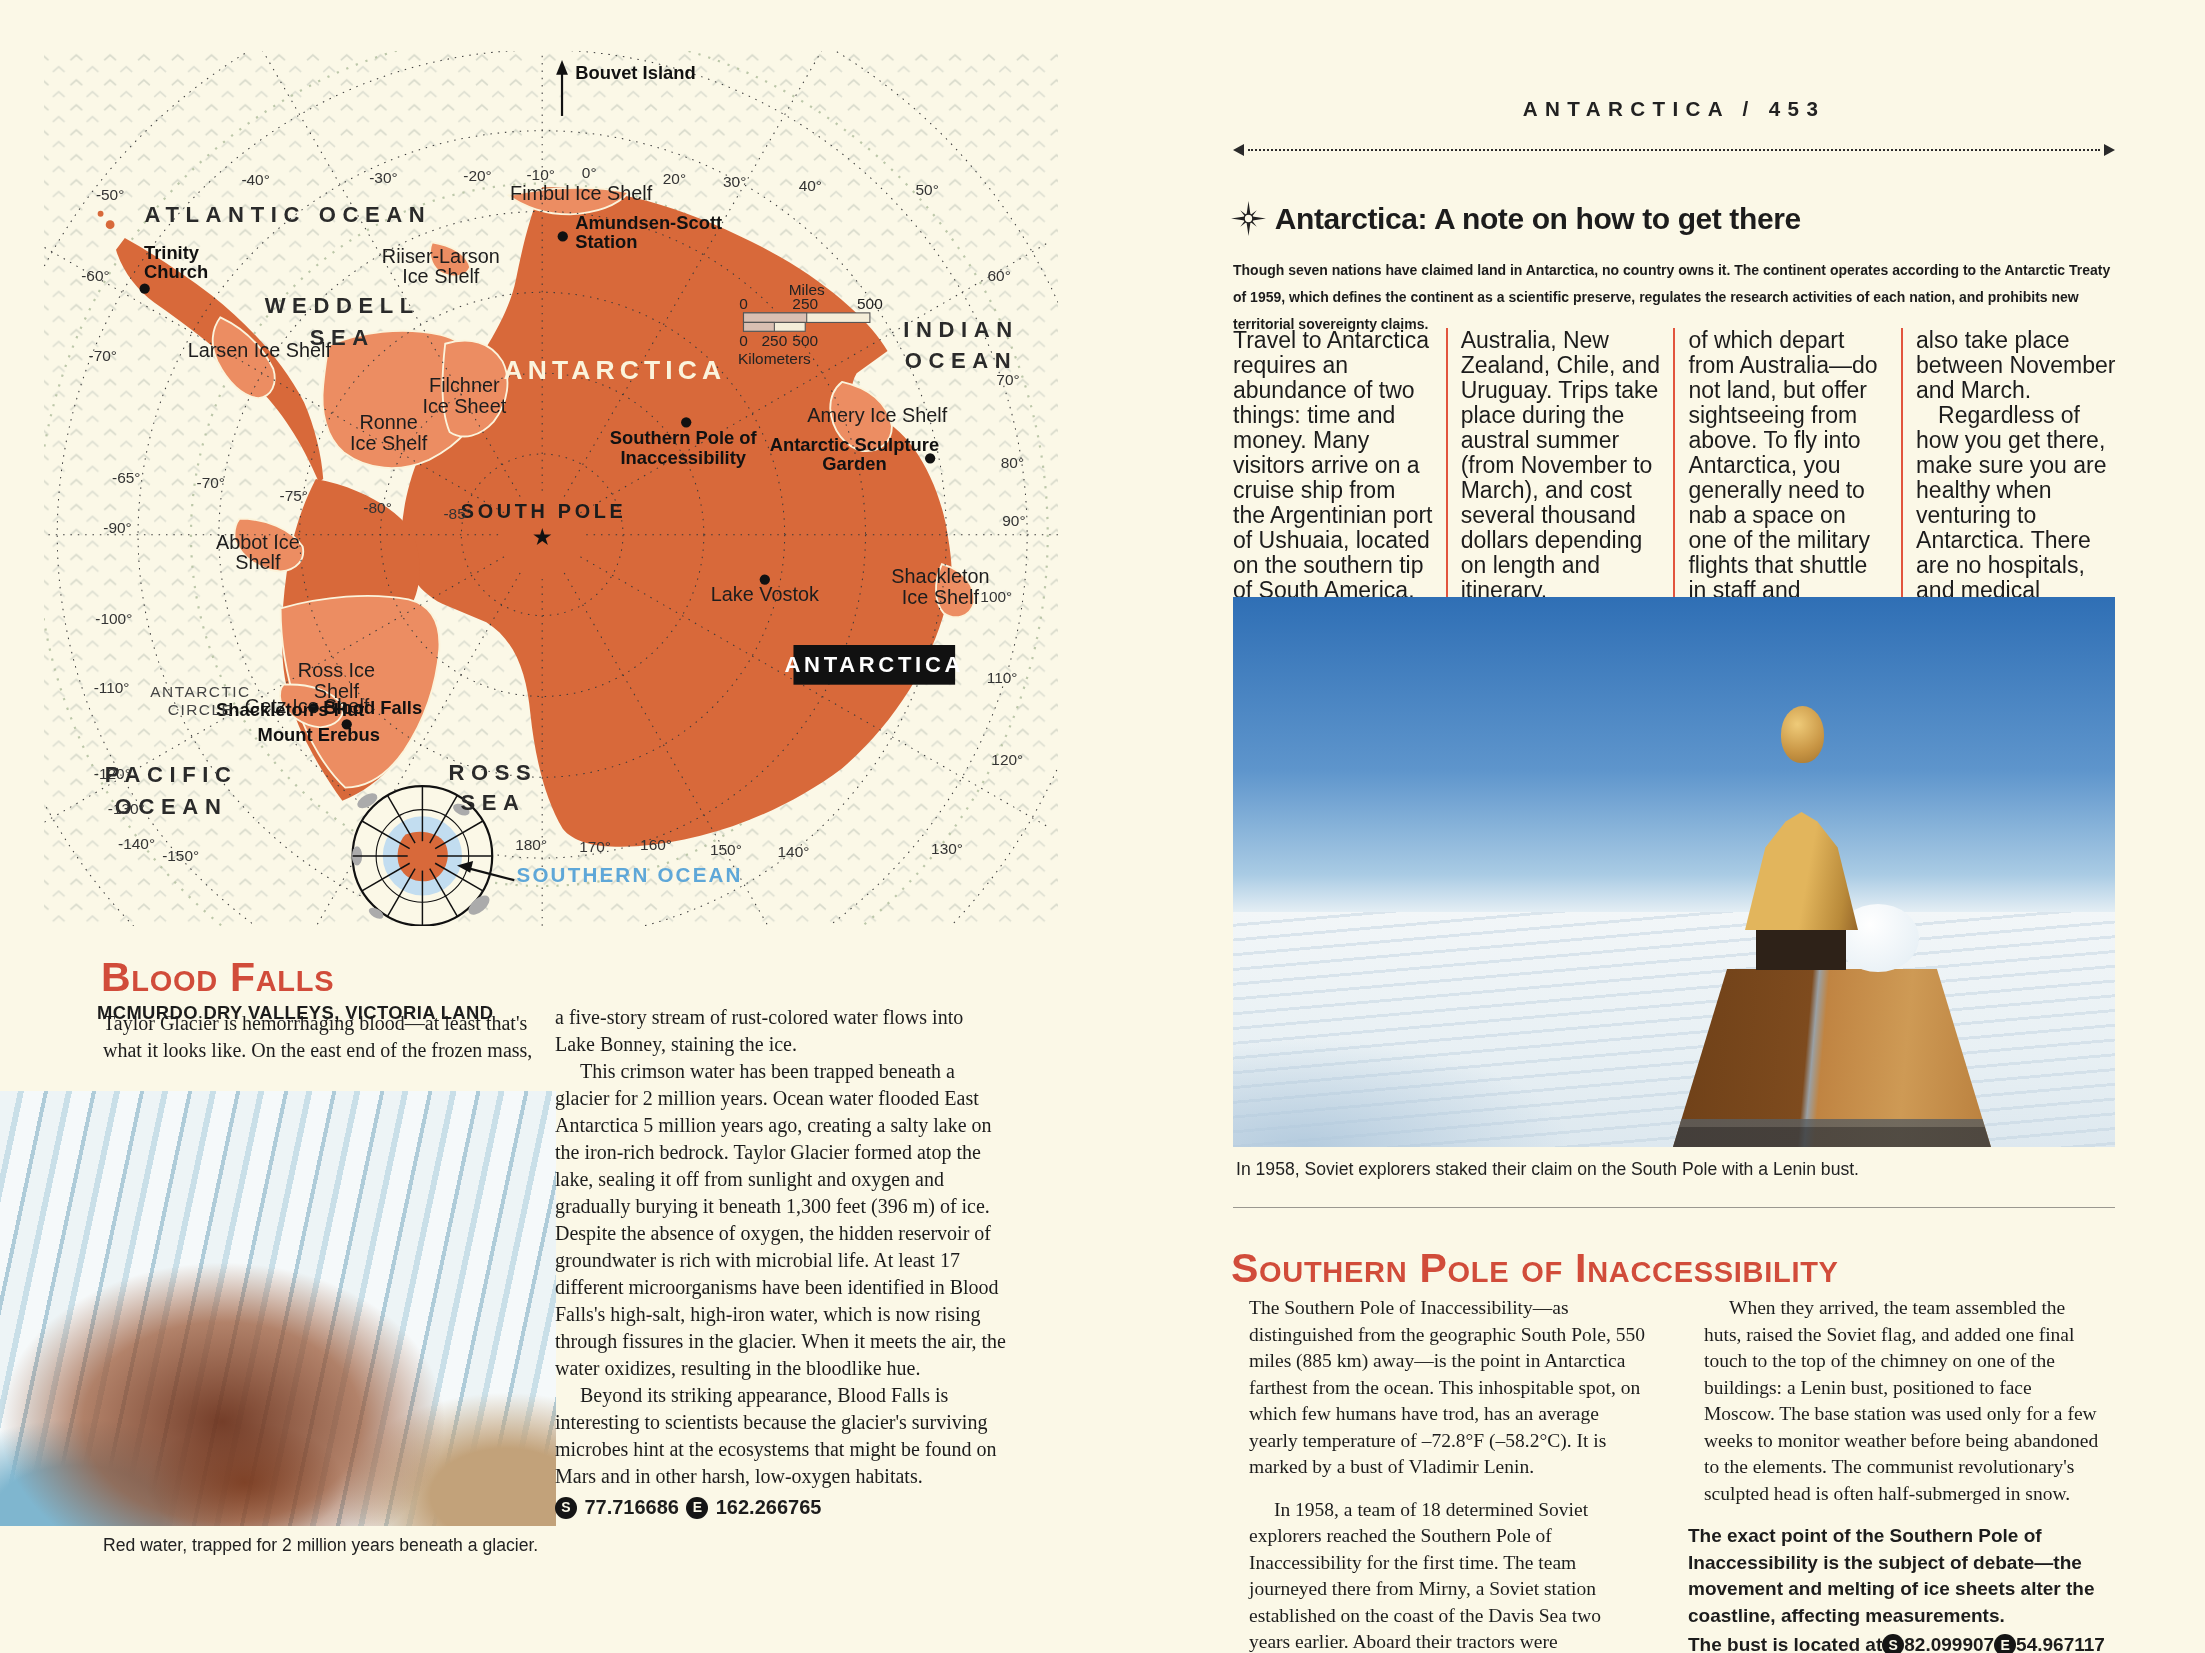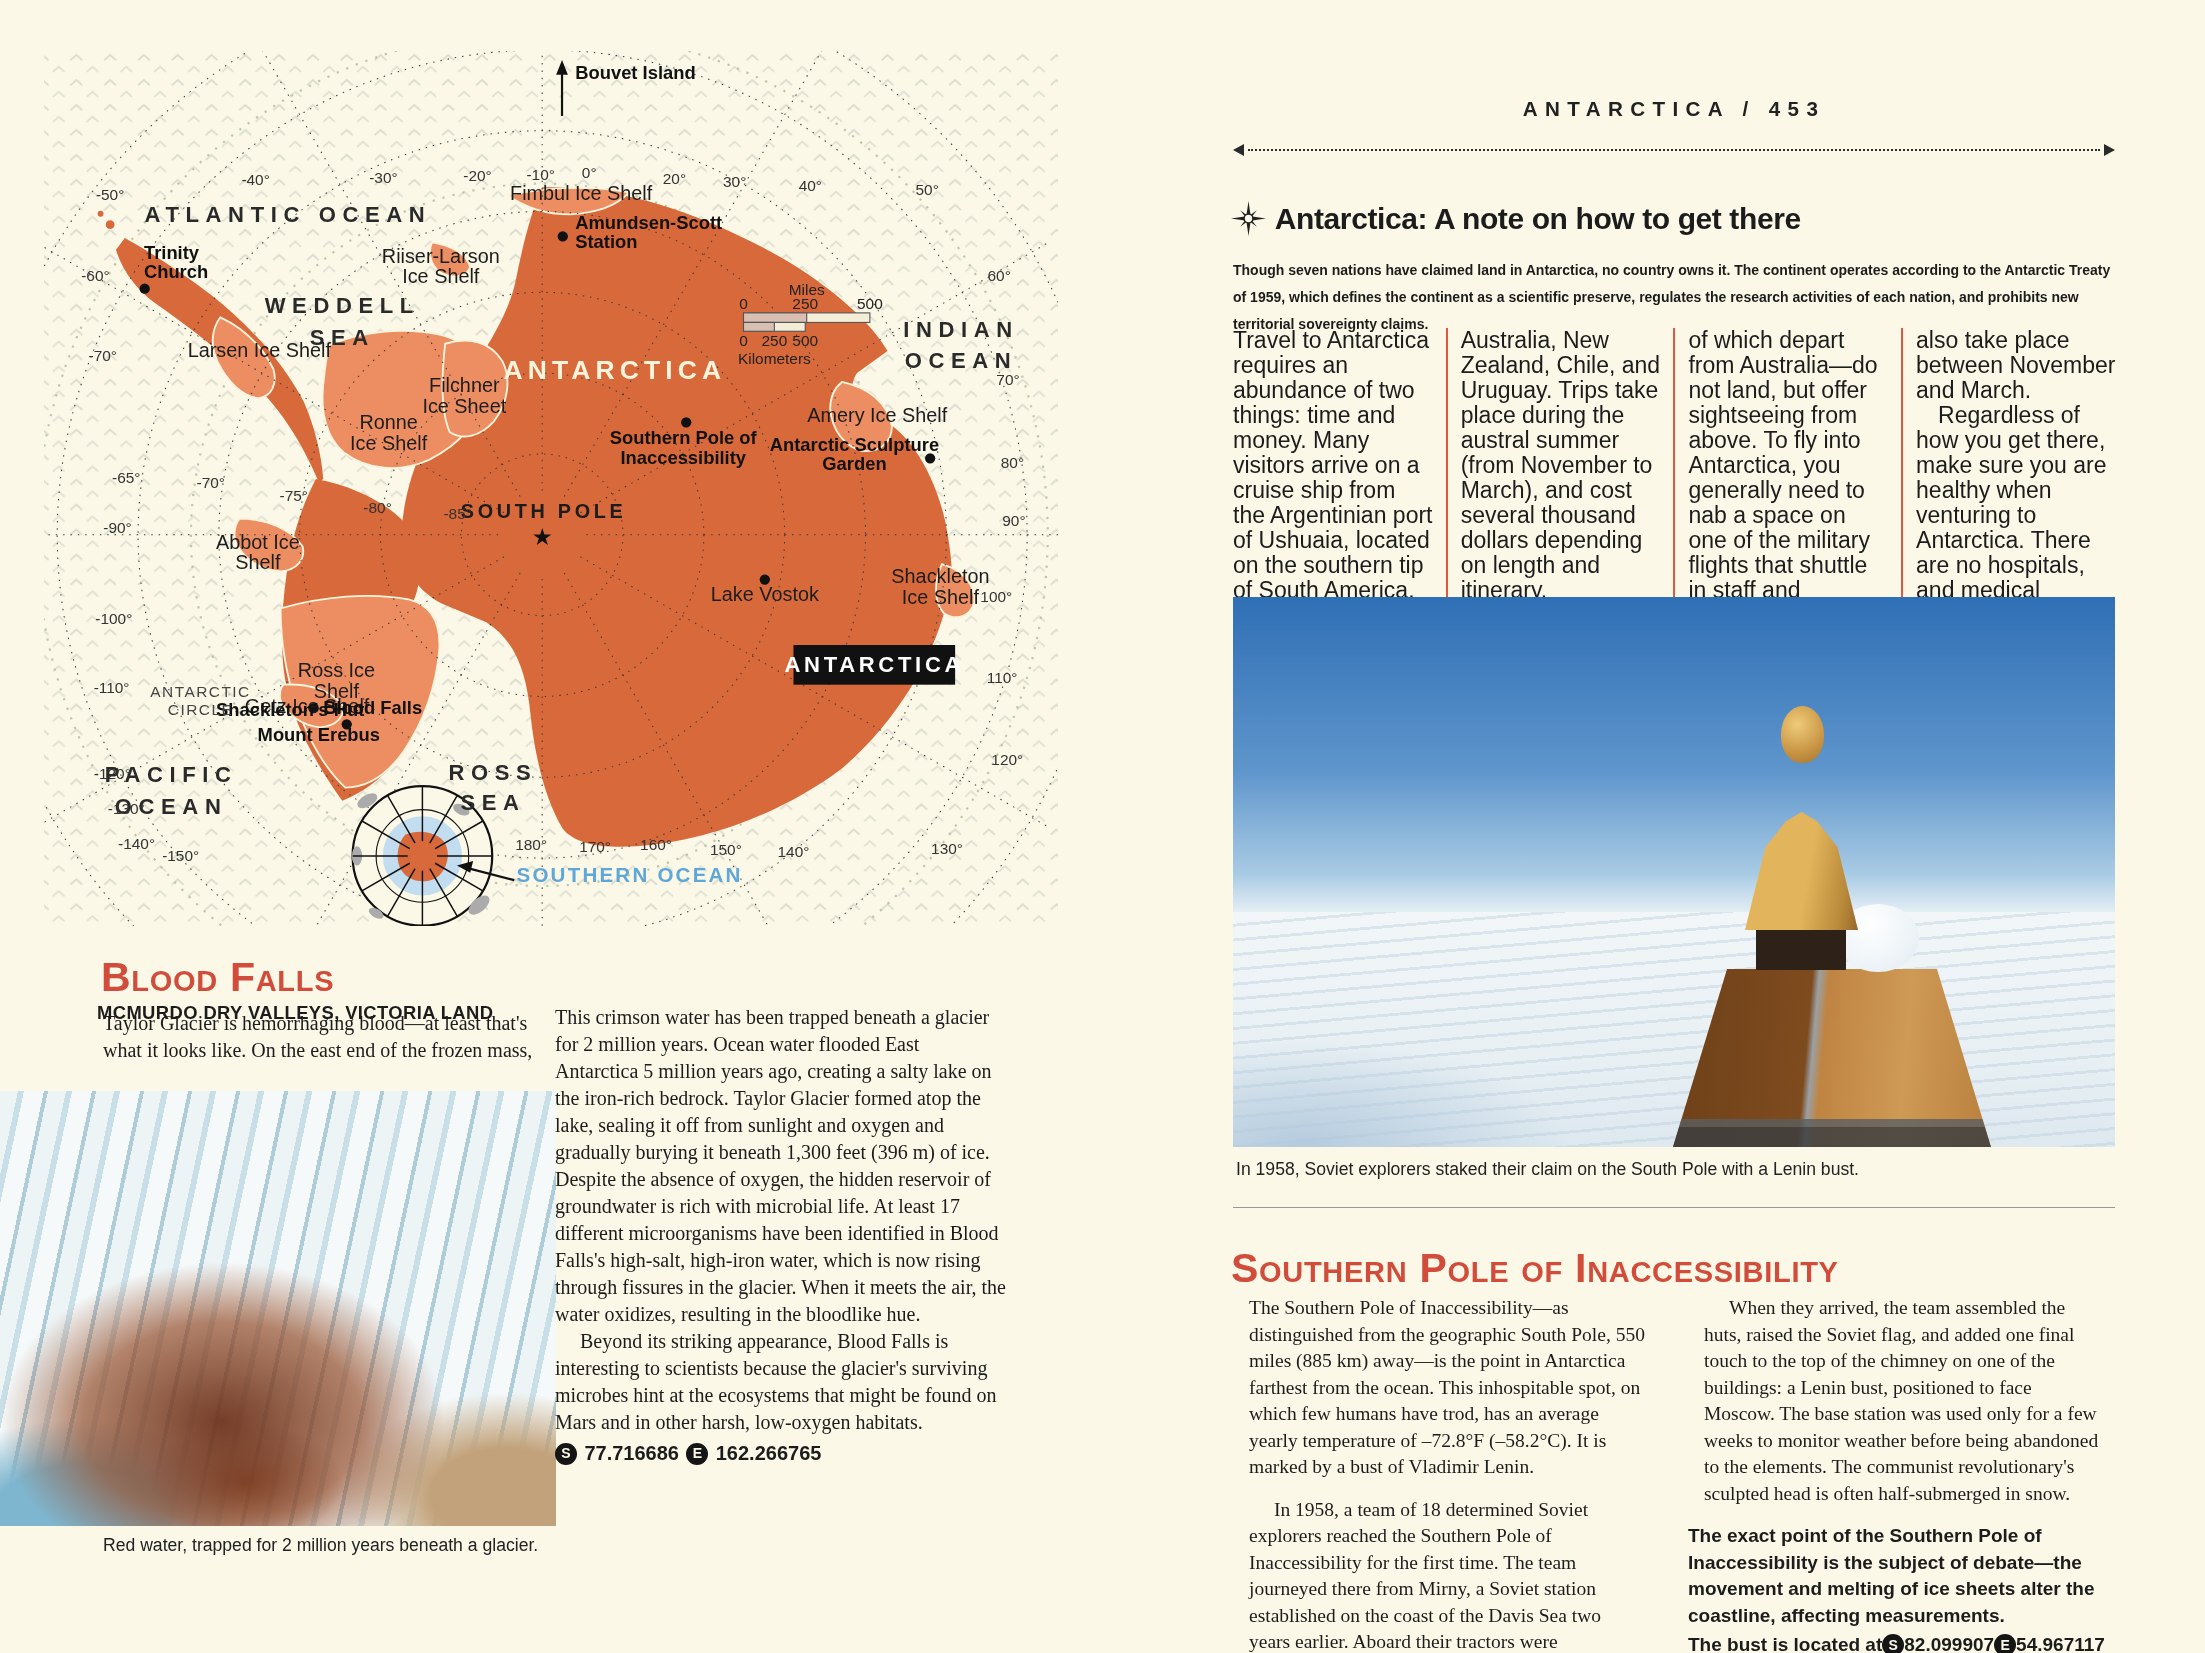--- a/index.html
+++ b/index.html
@@ -303,20 +303,21 @@
 
     <div class="bf-col1">
       <p>Taylor Glacier is hemorrhaging blood—at least that's what it looks like. On the east end of the frozen mass,</p>
     </div>
 
     <div class="bf-photo"></div>
     <div class="bf-caption">Red water, trapped for 2 million years beneath a glacier.</div>
 
     <div class="bf-col2">
       <div>
+          <p>a five-story stream of rust-colored water flows into Lake Bonney, staining the ice.</p>
           <p>This crimson water has been trapped beneath a glacier for 2 million years. Ocean water flooded East Antarctica 5 million years ago, creating a salty lake on the iron-rich bedrock. Taylor Glacier formed atop the lake, sealing it off from sunlight and oxygen and gradually burying it beneath 1,300 feet (396 m) of ice. Despite the absence of oxygen, the hidden reservoir of groundwater is rich with microbial life. At least 17 different microorganisms have been identified in Blood Falls's high-salt, high-iron water, which is now rising through fissures in the glacier. When it meets the air, the water oxidizes, resulting in the bloodlike hue.</p>
           <p>Beyond its striking appearance, Blood Falls is interesting to scientists because the glacier's surviving microbes hint at the ecosystems that might be found on Mars and in other harsh, low-oxygen habitats.</p>
         </div>
       <div class="coords">
         <span class="cletter">S</span>
         <span>77.716686</span>
         <span class="cletter">E</span>
         <span>162.266765</span>
       </div>
     </div>

